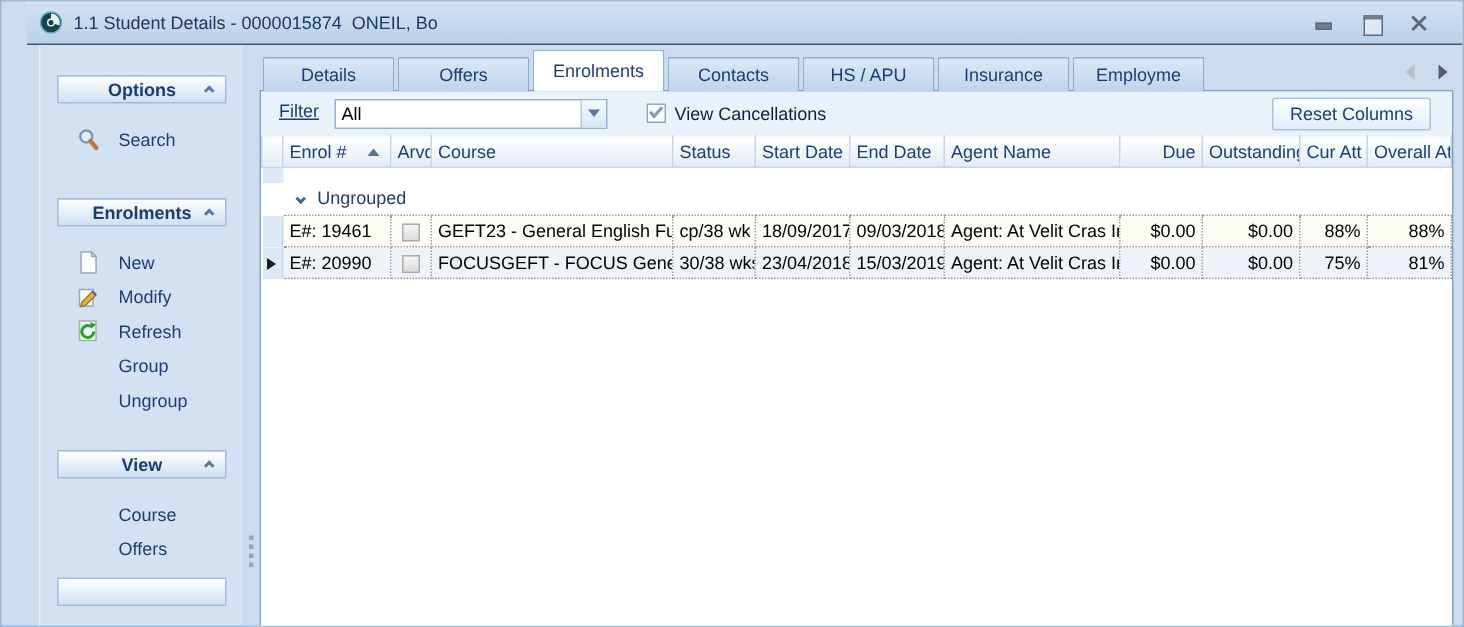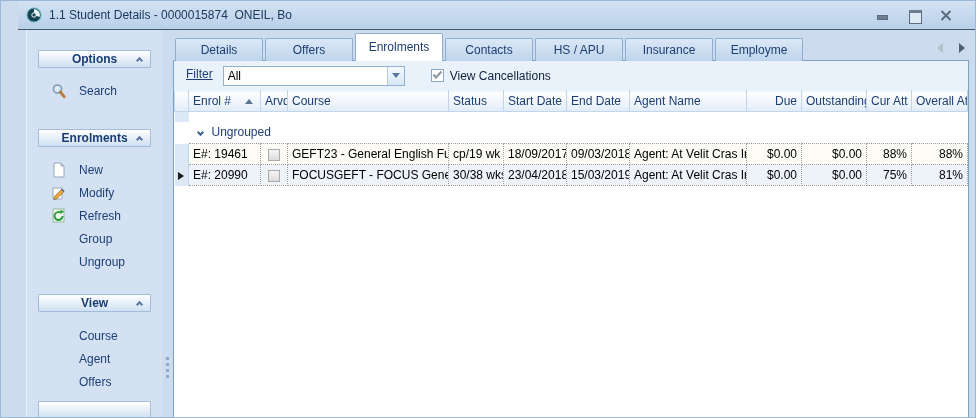--- a/index.html
+++ b/index.html
@@ -175,23 +175,20 @@
 
       <div class="sec-header">
         <span class="sec-title">View</span>
         <span class="chev-up"></span>
       </div>
       <div class="sec-items">
         <div class="side-item noicon">
           <span class="lbl">Course</span>
         </div>
         <div class="side-item noicon">
-          <span class="lbl">Agent</span>
-        </div>
-        <div class="side-item noicon">
           <span class="lbl">Offers</span>
         </div>
       </div>
 
       <div class="sec-header sec-partial"></div>
     </div>
 
     <div class="vsplit">
       <div class="dots">
           <i></i>
@@ -230,20 +227,21 @@
               </span>
           </div>
           <div class="chk-wrap">
             <span class="chk">
               <svg width="11" height="10" viewBox="0 0 11 10">
                   <path d="M1.5 4.5 L4 7.5 L9.5 1.5" fill="none" stroke="#8d9aa8" stroke-width="2.2"></path>
                 </svg>
             </span>
             <span class="chk-label">View Cancellations</span>
           </div>
+          <button class="reset-btn">Reset Columns</button>
         </div>
 
         <div class="grid-wrap">
           <table class="grid">
             <colgroup>
               <col class="c-ind">
                 <col style="width:72px">
                 <col style="width:27px">
                 <col style="width:161px">
               <col style="width:55px">
@@ -276,21 +274,21 @@
             </tr>
             <tr class="group-row">
               <td class="ind-cell"></td>
               <td colspan="11"><span class="chev-down"></span><span>Ungrouped</span></td>
             </tr>
             <tr class="row-a">
               <td class="ind-cell"></td>
               <td class="cell">E#: 19461</td>
               <td class="cell center"><span class="cb"></span></td>
               <td class="cell">GEFT23 - General English Full Time</td>
-              <td class="cell">cp/19 wk</td>
+              <td class="cell">cp/38 wk</td>
               <td class="cell">18/09/2017</td>
               <td class="cell">09/03/2018</td>
               <td class="cell">Agent: At Velit Cras In</td>
               <td class="cell r">$0.00</td>
               <td class="cell r">$0.00</td>
               <td class="cell r">88%</td>
               <td class="cell r">88%</td>
             </tr>
             <tr class="row-b">
               <td class="ind-cell">

